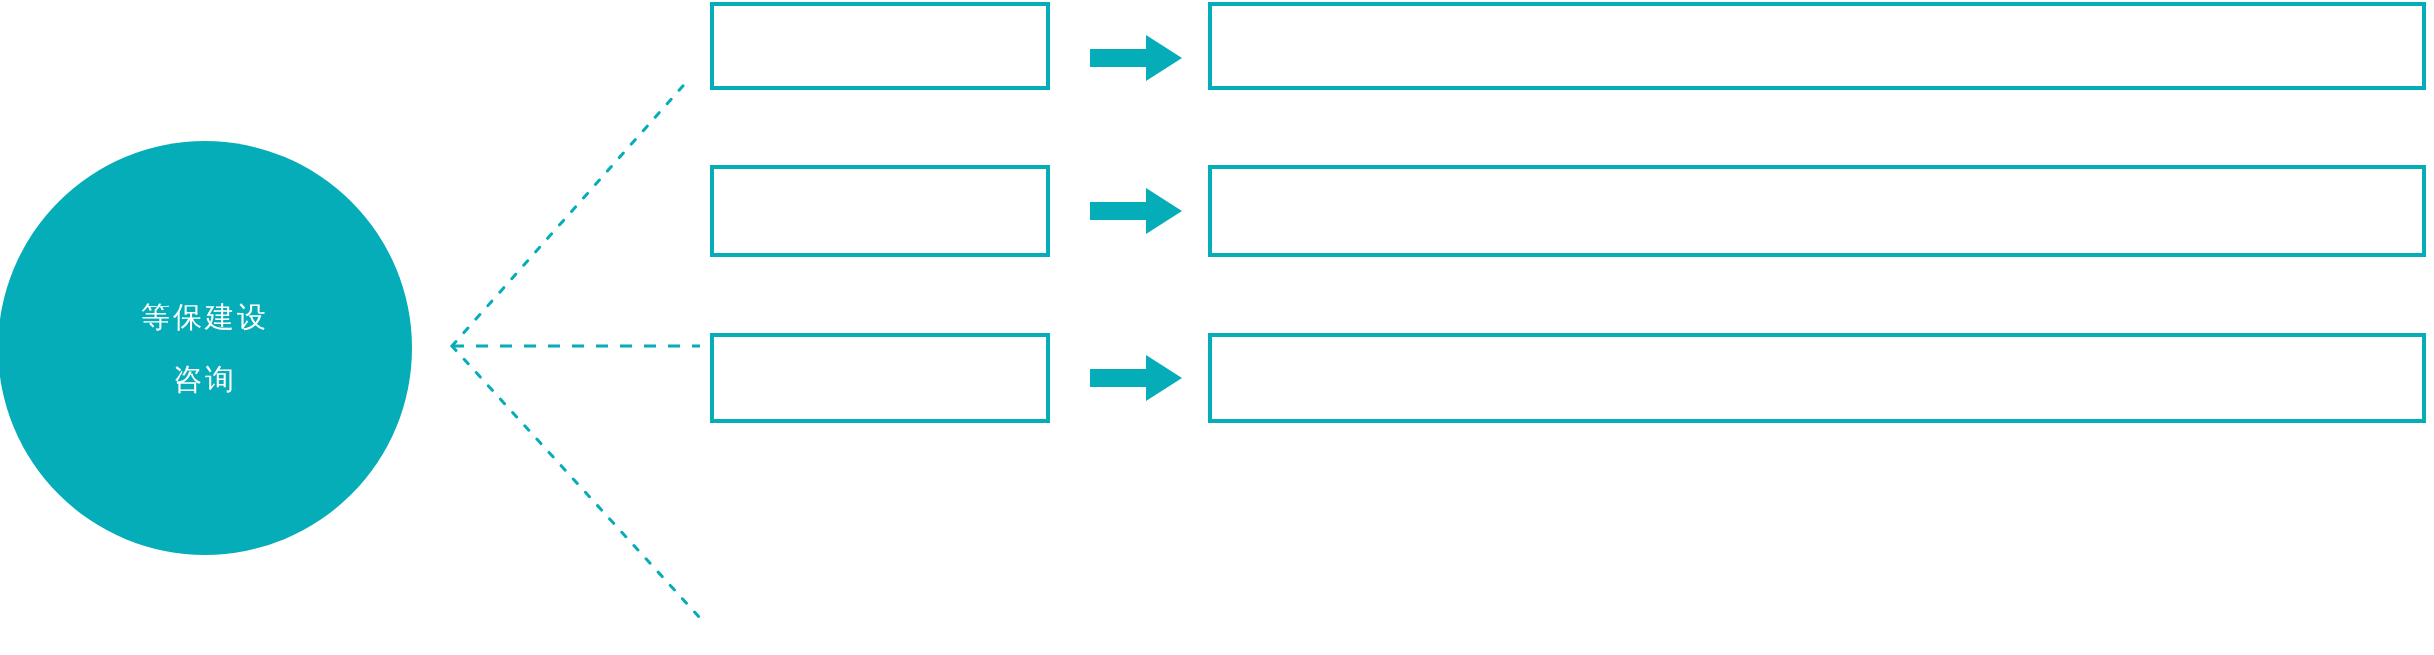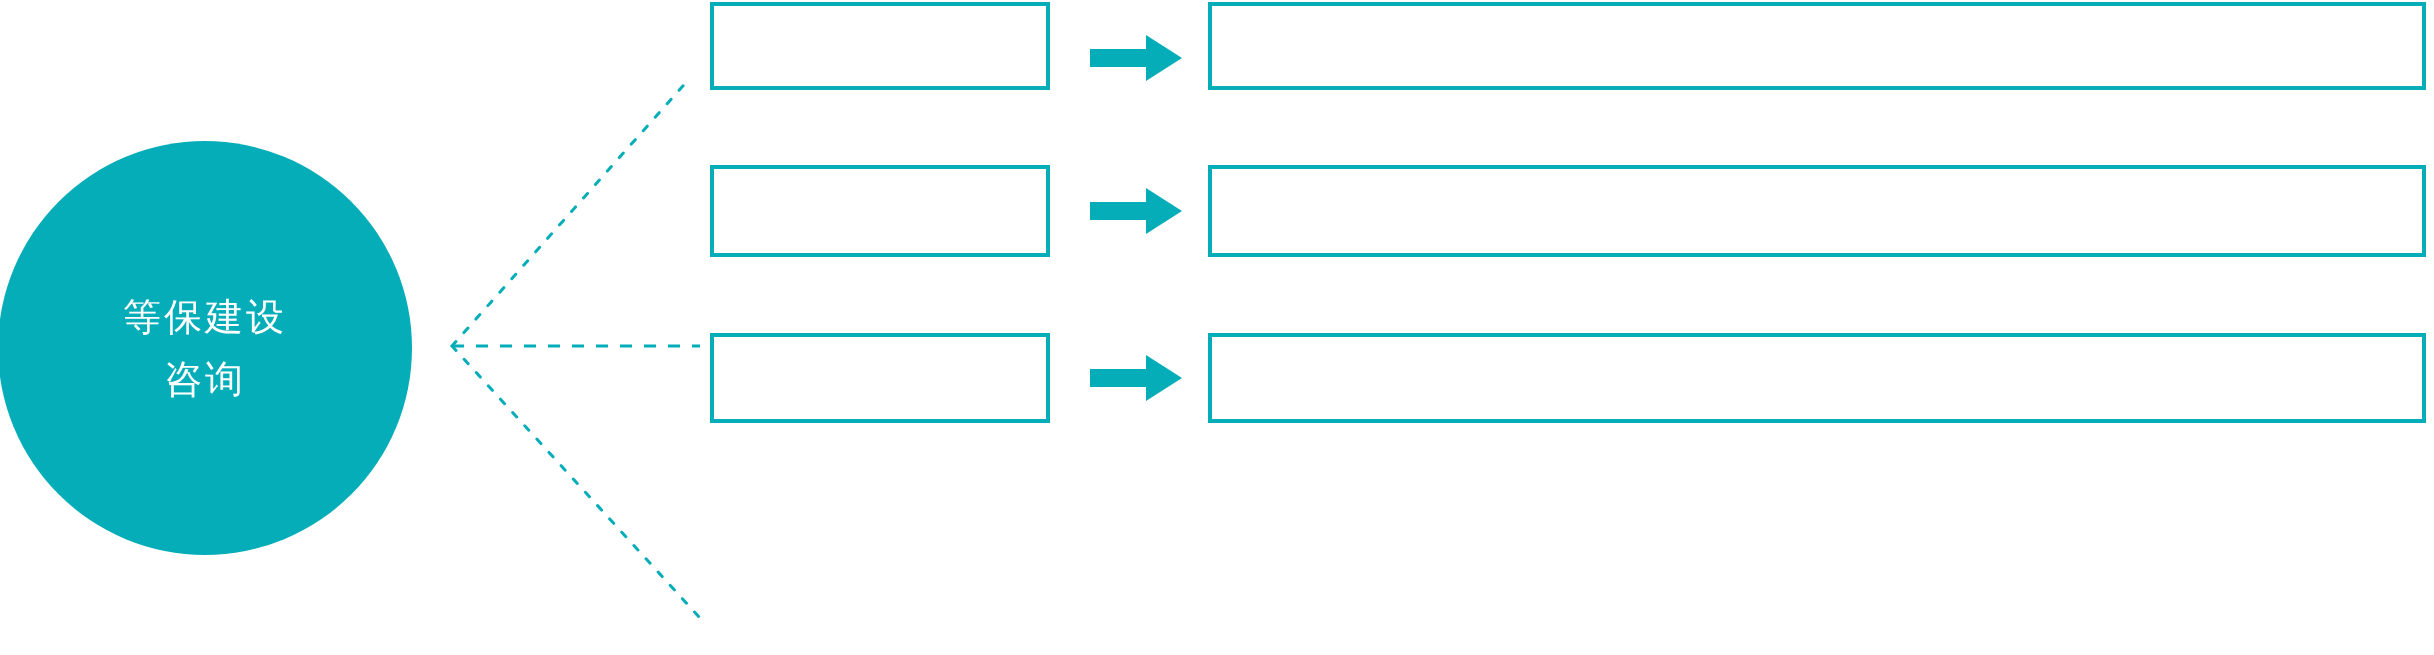--- a/index.html
+++ b/index.html
@@ -30,21 +30,21 @@
     border-radius: 50%;
     background: #05adb8;
     display: flex;
     flex-direction: column;
     align-items: center;
     justify-content: center;
     box-sizing: border-box;
   }
   .hub-line {
     color: #ffffff;
-    font-size: 38px;
+    font-size: 29px;
     line-height: 62px;
     letter-spacing: 3px;
     font-weight: 400;
     white-space: nowrap;
     text-align: center;
   }
 
   
   .connectors {
     position: absolute;

